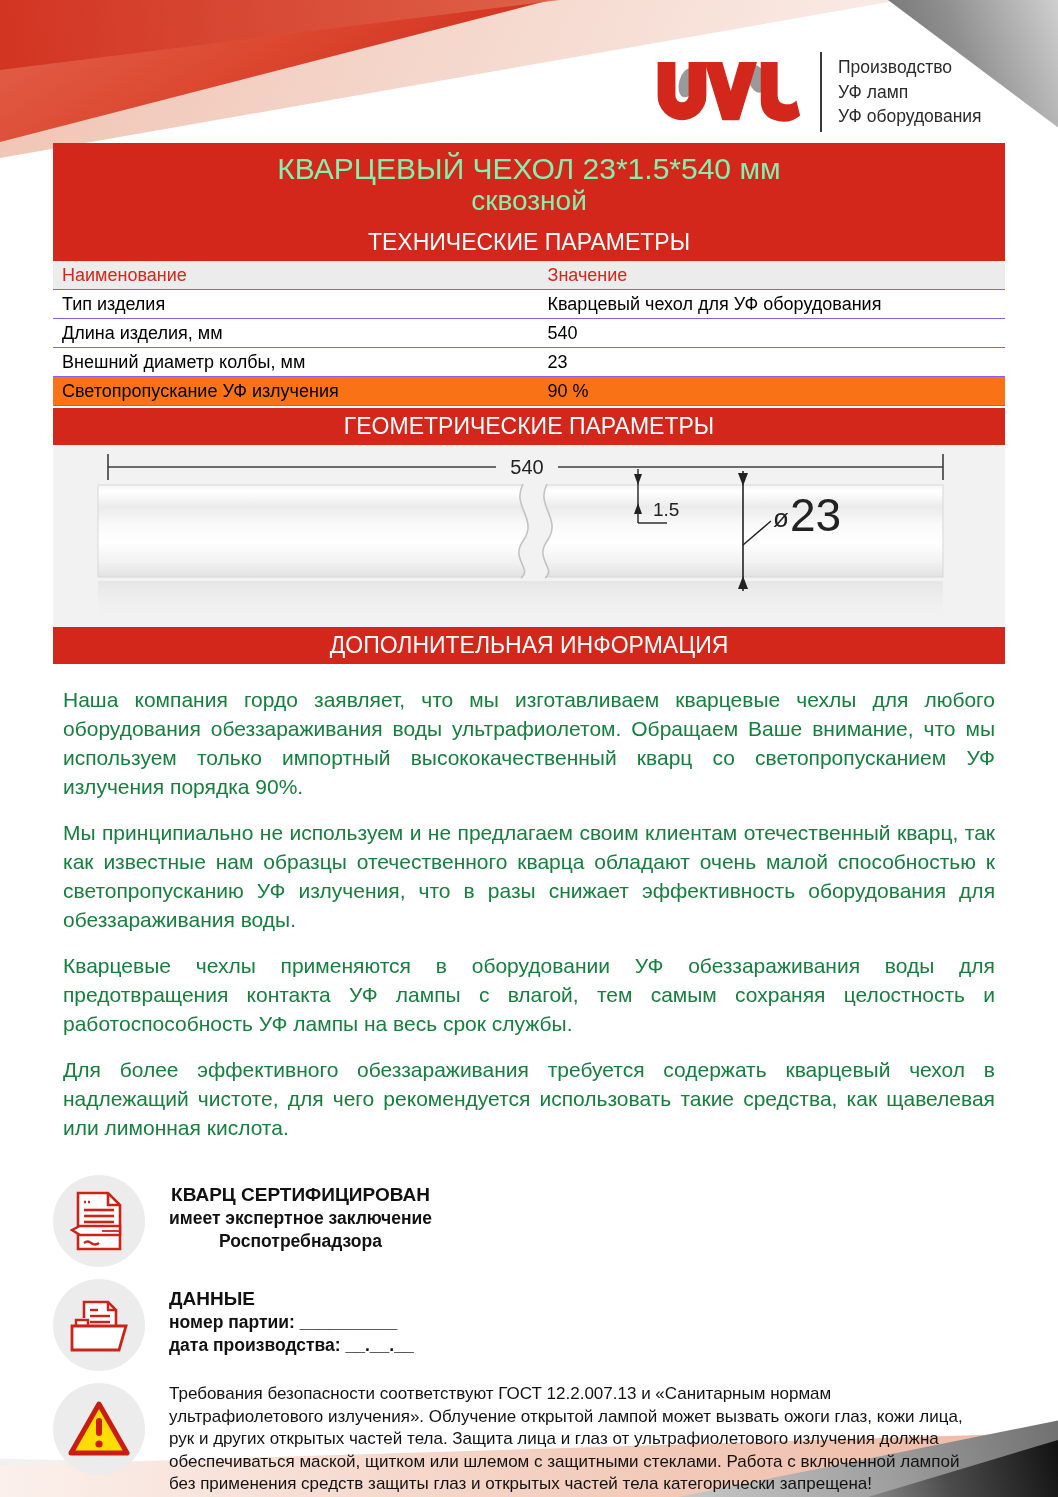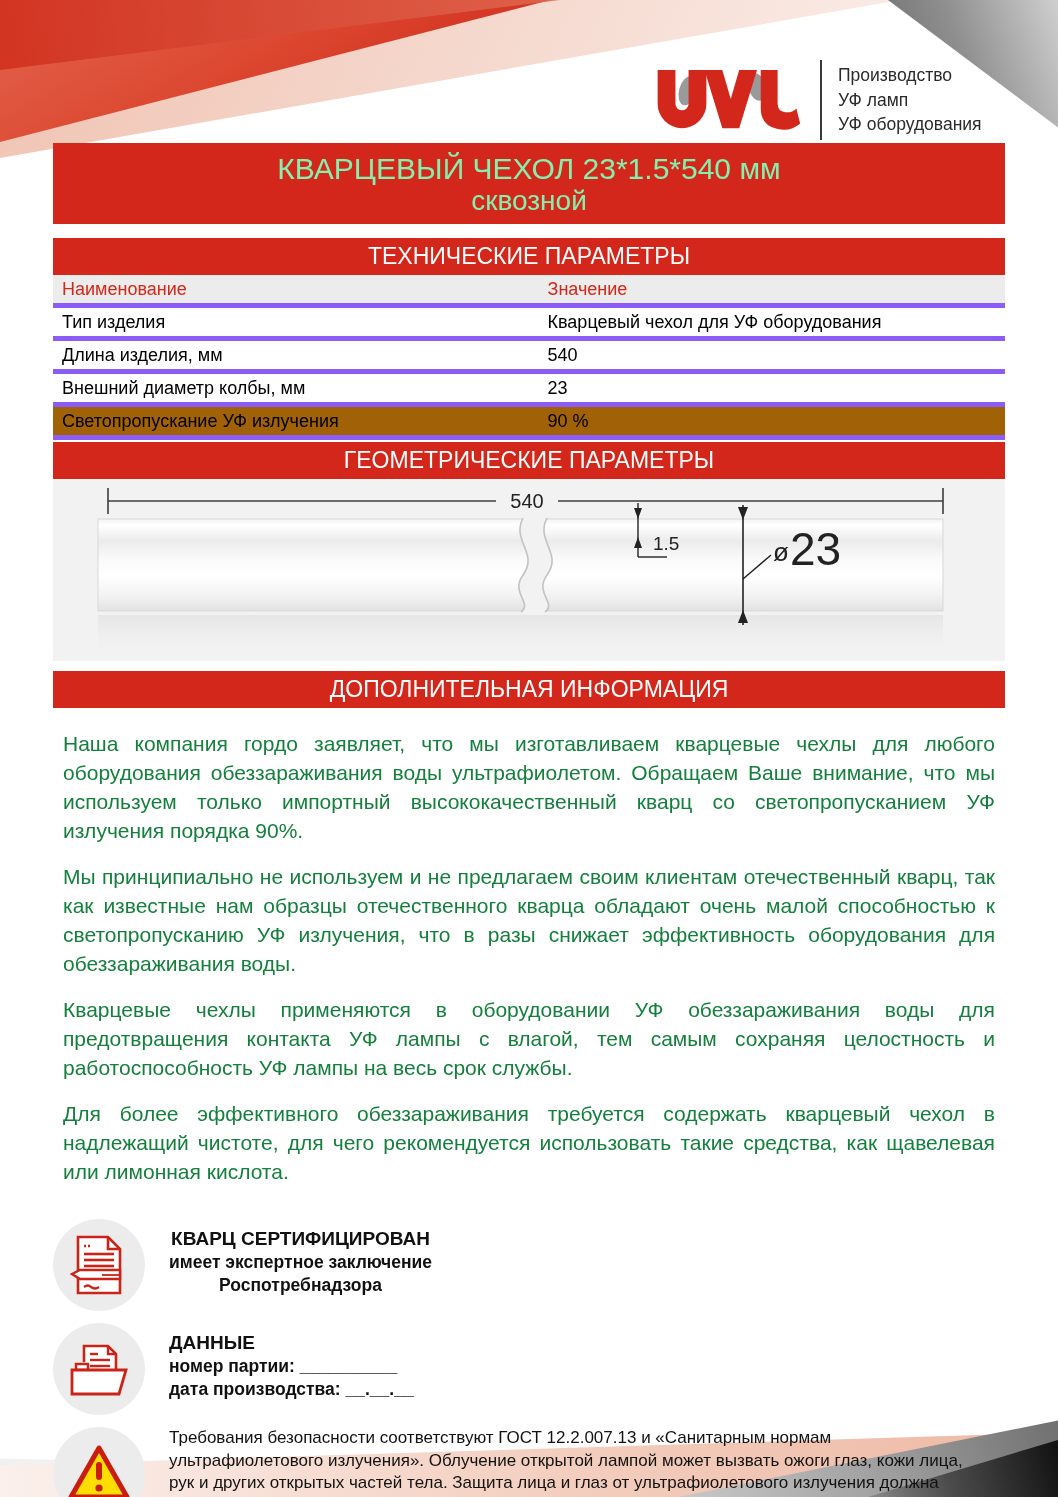--- a/index.html
+++ b/index.html
@@ -29,43 +29,43 @@
     background:linear-gradient(90deg,#ededed,#f7f7f7);
     clip-path:polygon(0 30%,75% 65%,0 100%);opacity:.8;}
   .deco-gray-br{right:0;bottom:0;width:380px;height:85px;
     background:linear-gradient(250deg,#6f6f6f 0%,#9d9d9d 45%,#c9c9c9 100%);
     clip-path:polygon(0 100%,100% 10%,100% 100%);}
   .deco-dark-br{right:0;bottom:0;width:190px;height:60px;
     background:linear-gradient(255deg,#111 0%,#4d4d4d 60%,#8a8a8a 100%);
     clip-path:polygon(0 100%,100% 5%,100% 100%);}
 
   
-  .logo-row{position:absolute;left:652px;top:60px;display:flex;align-items:center;z-index:1;}
+  .logo-row{position:absolute;left:652px;top:52px;display:flex;align-items:center;z-index:1;}
   .logo-mark{width:150px;height:78px;}
   .logo-divider{width:2px;height:80px;background:#3a3a3a;margin:0 16px 0 18px;}
   .logo-tagline{font-size:17.5px;line-height:1.42;color:#2b2b2b;}
 
   
   .content{position:absolute;left:53px;top:0;width:952px;z-index:1;}
 
   .banner-title{margin-top:143px;background:#d4271b;color:#86efac;text-align:center;padding:8px 0 9px;}
   .banner-title .l1{font-size:30px;line-height:35px;}
   .banner-title .l2{font-size:28px;line-height:29px;}
 
   .section-bar{background:#d4271b;color:#fff;text-align:center;font-size:23px;height:37px;line-height:37px;}
-  .bar-tech{margin-top:14px;}
+  .bar-tech{}
   .bar-geo{margin-top:2px;}
-  .bar-info{margin-top:10px;}
+  .bar-info{}
 
   table.params{width:100%;border-collapse:collapse;table-layout:fixed;font-size:18px;}
   table.params td,table.params th{padding:3px 9px;text-align:left;font-weight:normal;
-    border-bottom:5px solid #8b5cf6;line-height:22px;}
+    border-bottom:1px solid #8b5cf6;line-height:22px;}
   table.params col.c1{width:51%;}
   table.params tr.head{background:#ececec;color:#d4271b;}
-  table.params tr.shade{background:#a16207;}
+  table.params tr.shade{background:#f97316;}
 
   .draw-panel{background:#f2f2f2;height:182px;position:relative;}
   .draw-panel svg{display:block;}
 
   .paras{padding-top:4px;}
   .paras p{margin:17px 10px 0;font-size:21px;line-height:29px;color:#15803d;text-align:justify;}
 
   .icon-row{display:flex;align-items:flex-start;margin-top:12px;}
   .icon-row.first{margin-top:33px;text-align:center;}
   .icon-circle{flex:0 0 92px;height:92px;border-radius:50%;background:#ececec;

